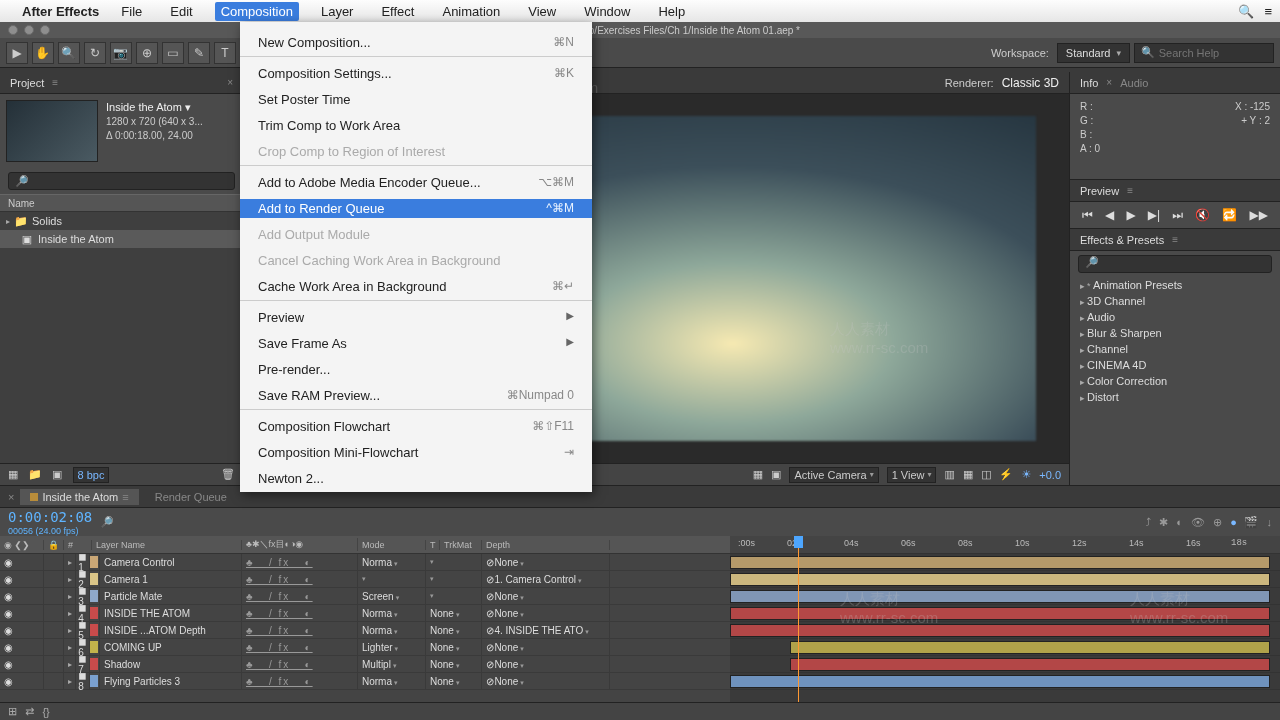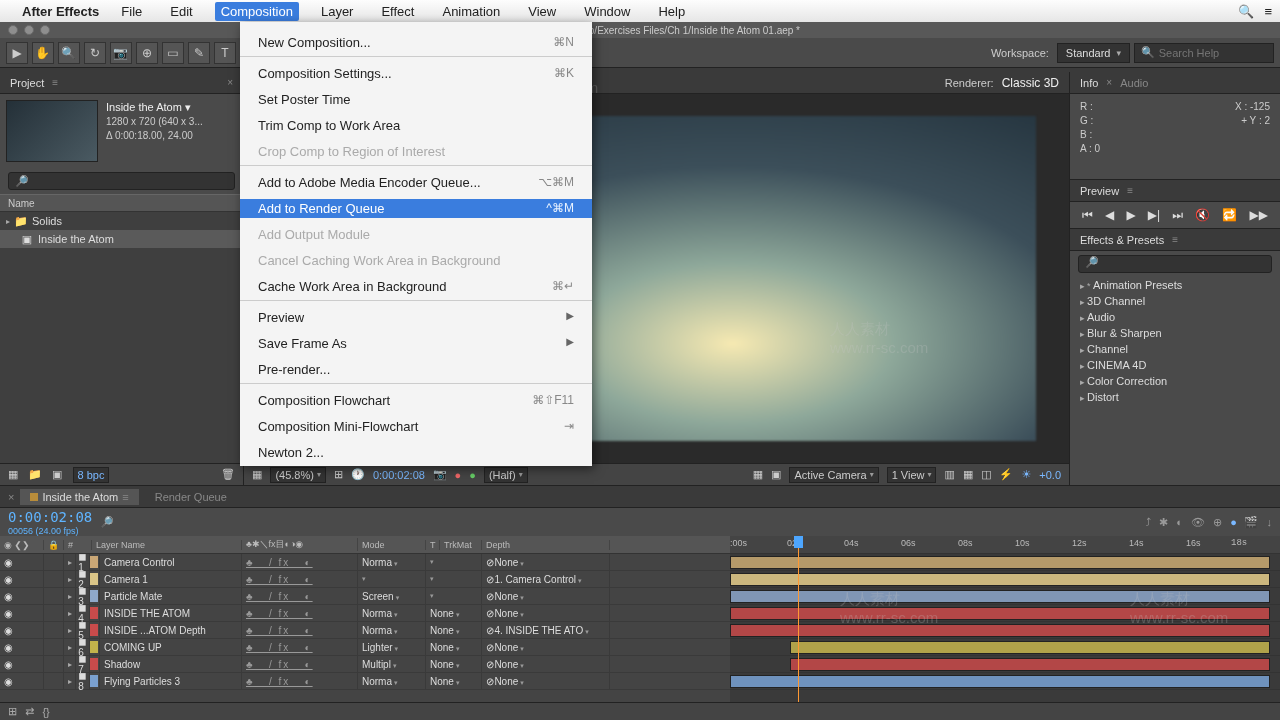--- a/index.html
+++ b/index.html
@@ -543,21 +543,21 @@
               </div>
               <div class="parent">
                 <span>⊘</span> 
                 <span class="drop">None<span class="chev">▾</span></span>
               </div>
             </div>
           </div>
       </div>
       <div class="tl-right">
         <div class="ruler" id="ruler">
-            <span class="tick" style="left: 0px;">:00s</span>
+            <span class="tick" style="left: 8px;">:00s</span>
             <span class="tick" style="left: 57px;">02s</span>
             <span class="tick" style="left: 114px;">04s</span>
             <span class="tick" style="left: 171px;">06s</span>
             <span class="tick" style="left: 228px;">08s</span>
             <span class="tick" style="left: 285px;">10s</span>
             <span class="tick" style="left: 342px;">12s</span>
             <span class="tick" style="left: 399px;">14s</span>
             <span class="tick" style="left: 456px;">16s</span>
             <span class="tick" style="left: 501px; font-family: Liberation Mono, monospace;">18s</span>
           </div>
@@ -643,20 +643,24 @@
       <span>Preview</span>
       <span class="sub">▶</span>
     </div>
     <div class="mi">
       <span>Save Frame As</span>
       <span class="sub">▶</span>
     </div>
     <div class="mi">
       <span>Pre-render...</span>
     </div>
+    <div class="mi">
+      <span>Save RAM Preview...</span>
+      <span class="sc">⌘Numpad 0</span>
+    </div>
     <div class="sep"></div>
     <div class="mi">
       <span>Composition Flowchart</span>
       <span class="sc">⌘⇧F11</span>
     </div>
     <div class="mi">
       <span>Composition Mini-Flowchart</span>
       <span class="sc">⇥</span>
     </div>
     <div class="mi">

